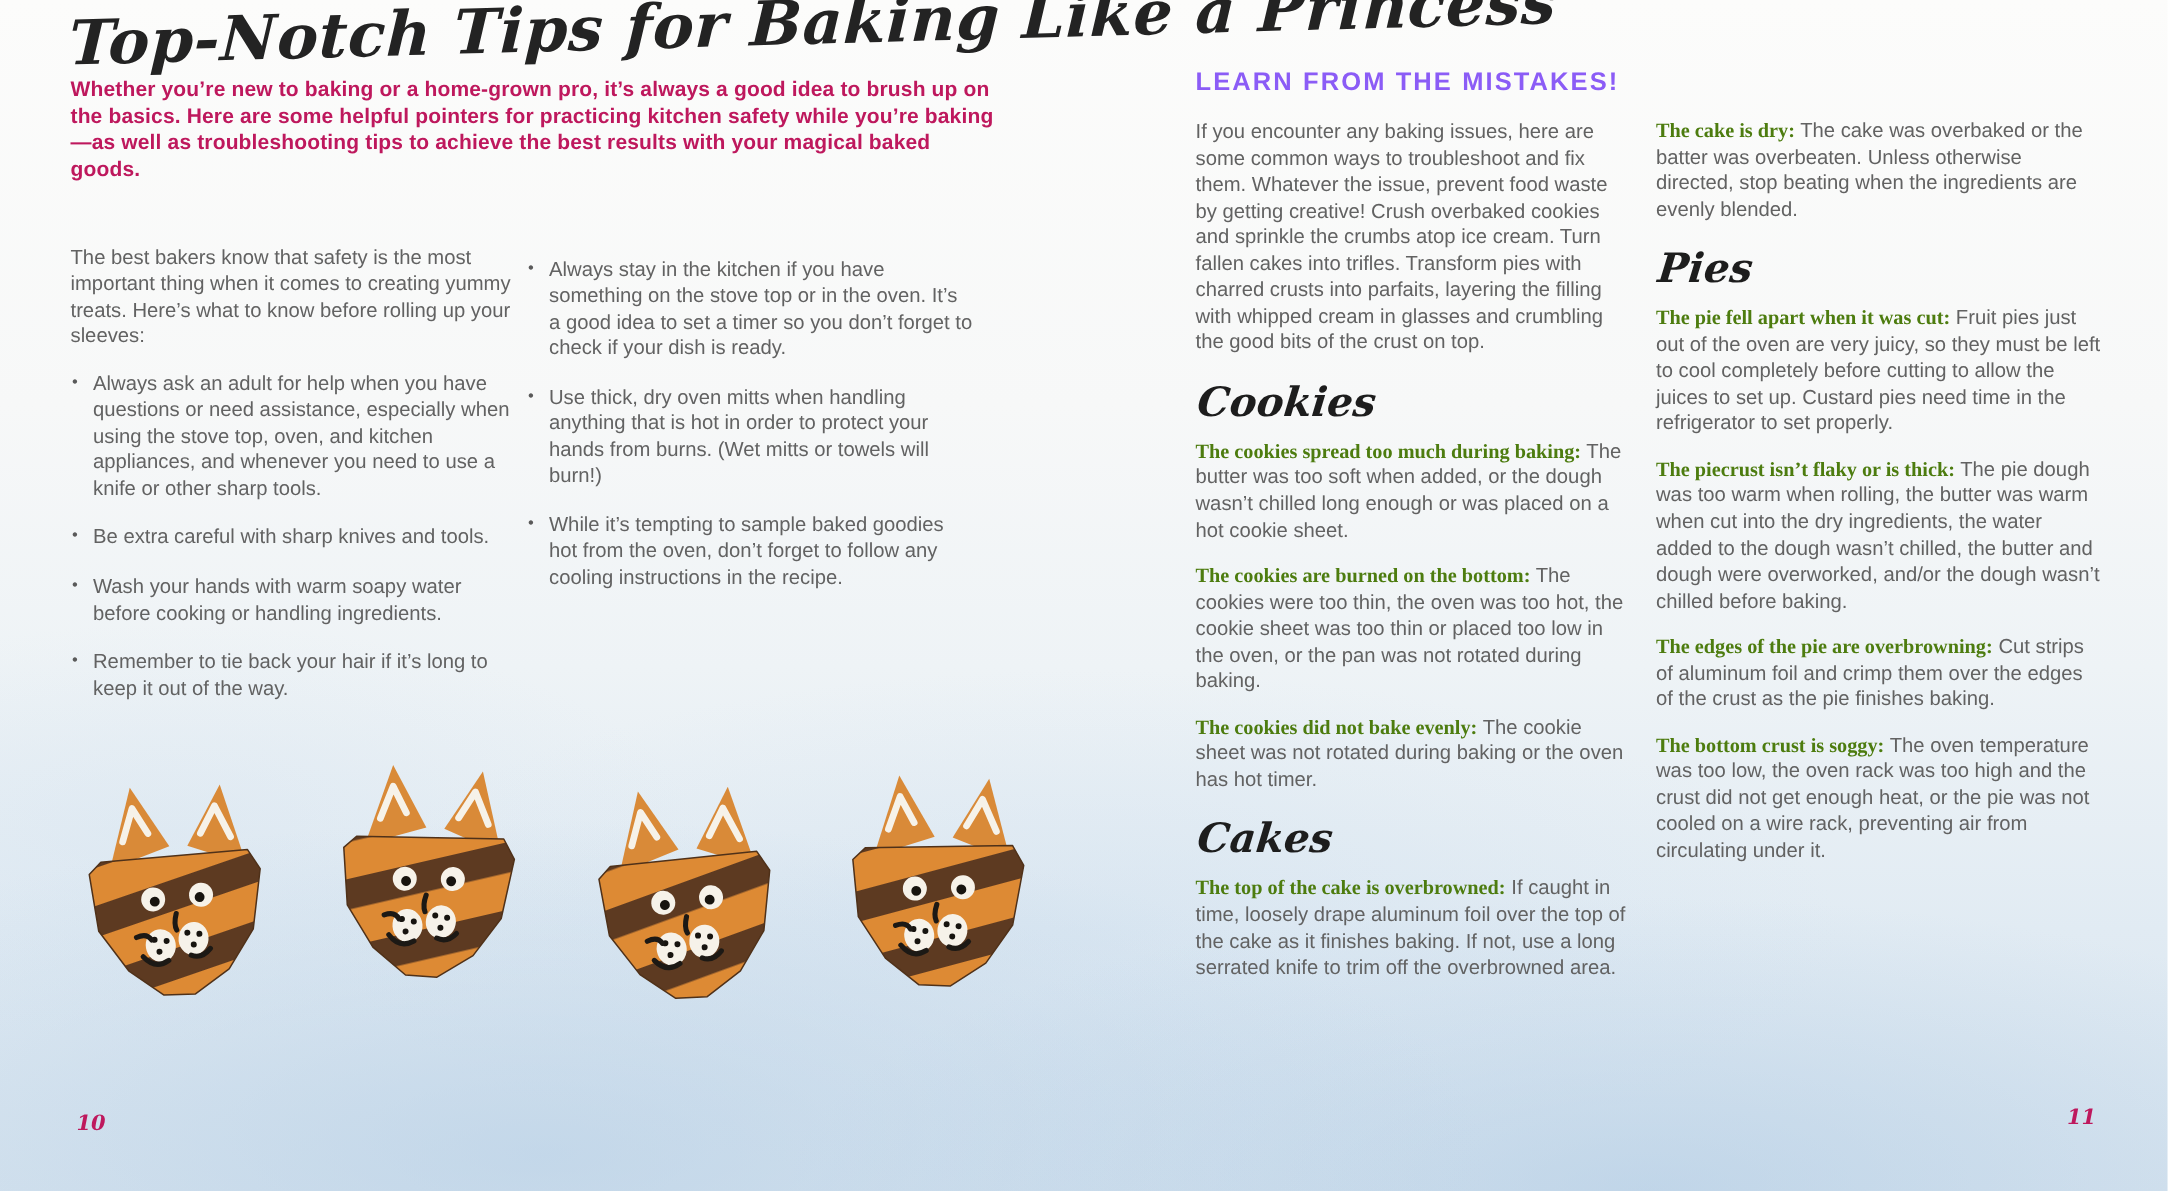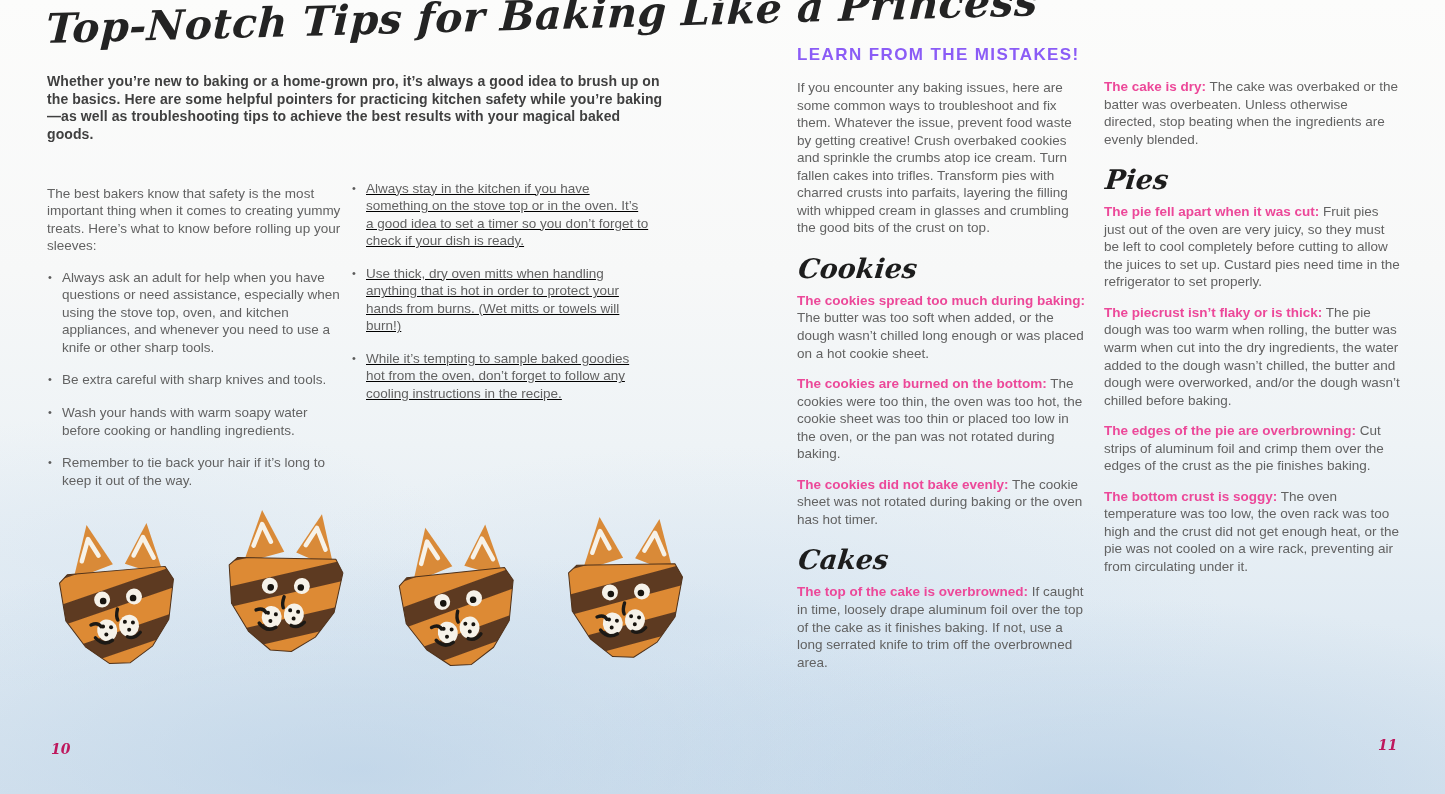--- a/index.html
+++ b/index.html
@@ -17,39 +17,39 @@
 
   
   .book-title{
     font-family:"DejaVu Serif", serif;
     font-style:italic;font-weight:700;
     font-size:41px;line-height:1.05;color:#232323;
     transform:rotate(-1.6deg) skewX(-4deg);
     transform-origin:left top;letter-spacing:0.5px;white-space:nowrap;
   }
   .intro{
-    width:618px;margin-top:22px;
+    width:618px;
     font-weight:700;font-size:14px;line-height:1.26;
-    color:#404040;letter-spacing:0.1px;
+    color:#be185d;letter-spacing:0.1px;
   }
   .section-head{
     font-weight:800;font-size:17px;letter-spacing:1.2px;color:#8b5cf6;
   }
   .bodytext, .bullet-list li, .item{
     font-size:13.5px;line-height:1.3;color:#626262;letter-spacing:0px;
   }
   .lead-para{margin:11px 0 0 0;}
   .script-head{
     font-family:"DejaVu Serif", serif;font-style:italic;font-weight:700;
     font-size:27px;color:#1d1d1d;line-height:1;
     transform:skewX(-6deg);transform-origin:left bottom;
     margin:18px 0 10px 0;
   }
   .item{margin:0 0 13px 0;}
-  .item b{color:#ec4899;font-weight:700;}
+  .item b{color:#4d7c0f;font-weight:700;font-family:Liberation Serif, serif;}
 
   .bullet-list{list-style:none;margin:14px 0 0 0;padding:0;}
   .bullet-list li{position:relative;padding-left:15px;margin-bottom:15px;}
   .bullet-list li::before{
     content:"\2022";position:absolute;left:1px;top:0;
     color:#5a5a5a;font-size:11px;line-height:1.6;
   }
 
   .two-col{display:flex;gap:6px;margin-top:4px;}
   .col-left{width:298px;}
@@ -83,21 +83,21 @@
       <div class="col-left">
         <p class="bodytext lead-para">The best bakers know that safety is the most important thing when it comes to creating yummy treats. Here’s what to know before rolling up your sleeves:</p>
         <ul class="bullet-list">
           <li>Always ask an adult for help when you have questions or need assistance, especially when using the stove top, oven, and kitchen appliances, and whenever you need to use a knife or other sharp tools.</li>
           <li>Be extra careful with sharp knives and tools.</li>
           <li>Wash your hands with warm soapy water before cooking or handling ingredients.</li>
           <li>Remember to tie back your hair if it’s long to keep it out of the way.</li>
         </ul>
       </div>
       <div class="col-right">
-        <ul class="bullet-list" style="margin-top:6px;text-decoration:underline;">
+        <ul class="bullet-list" style="margin-top:19px;">
           <li>Always stay in the kitchen if you have something on the stove top or in the oven. It’s a good idea to set a timer so you don’t forget to check if your dish is ready.</li>
           <li>Use thick, dry oven mitts when handling anything that is hot in order to protect your hands from burns. (Wet mitts or towels will burn!)</li>
           <li>While it’s tempting to sample baked goodies hot from the oven, don’t forget to follow any cooling instructions in the recipe.</li>
         </ul>
       </div>
     </div>
   </div>
 </div>
 
 <div id="photo-strip" class="abs">

